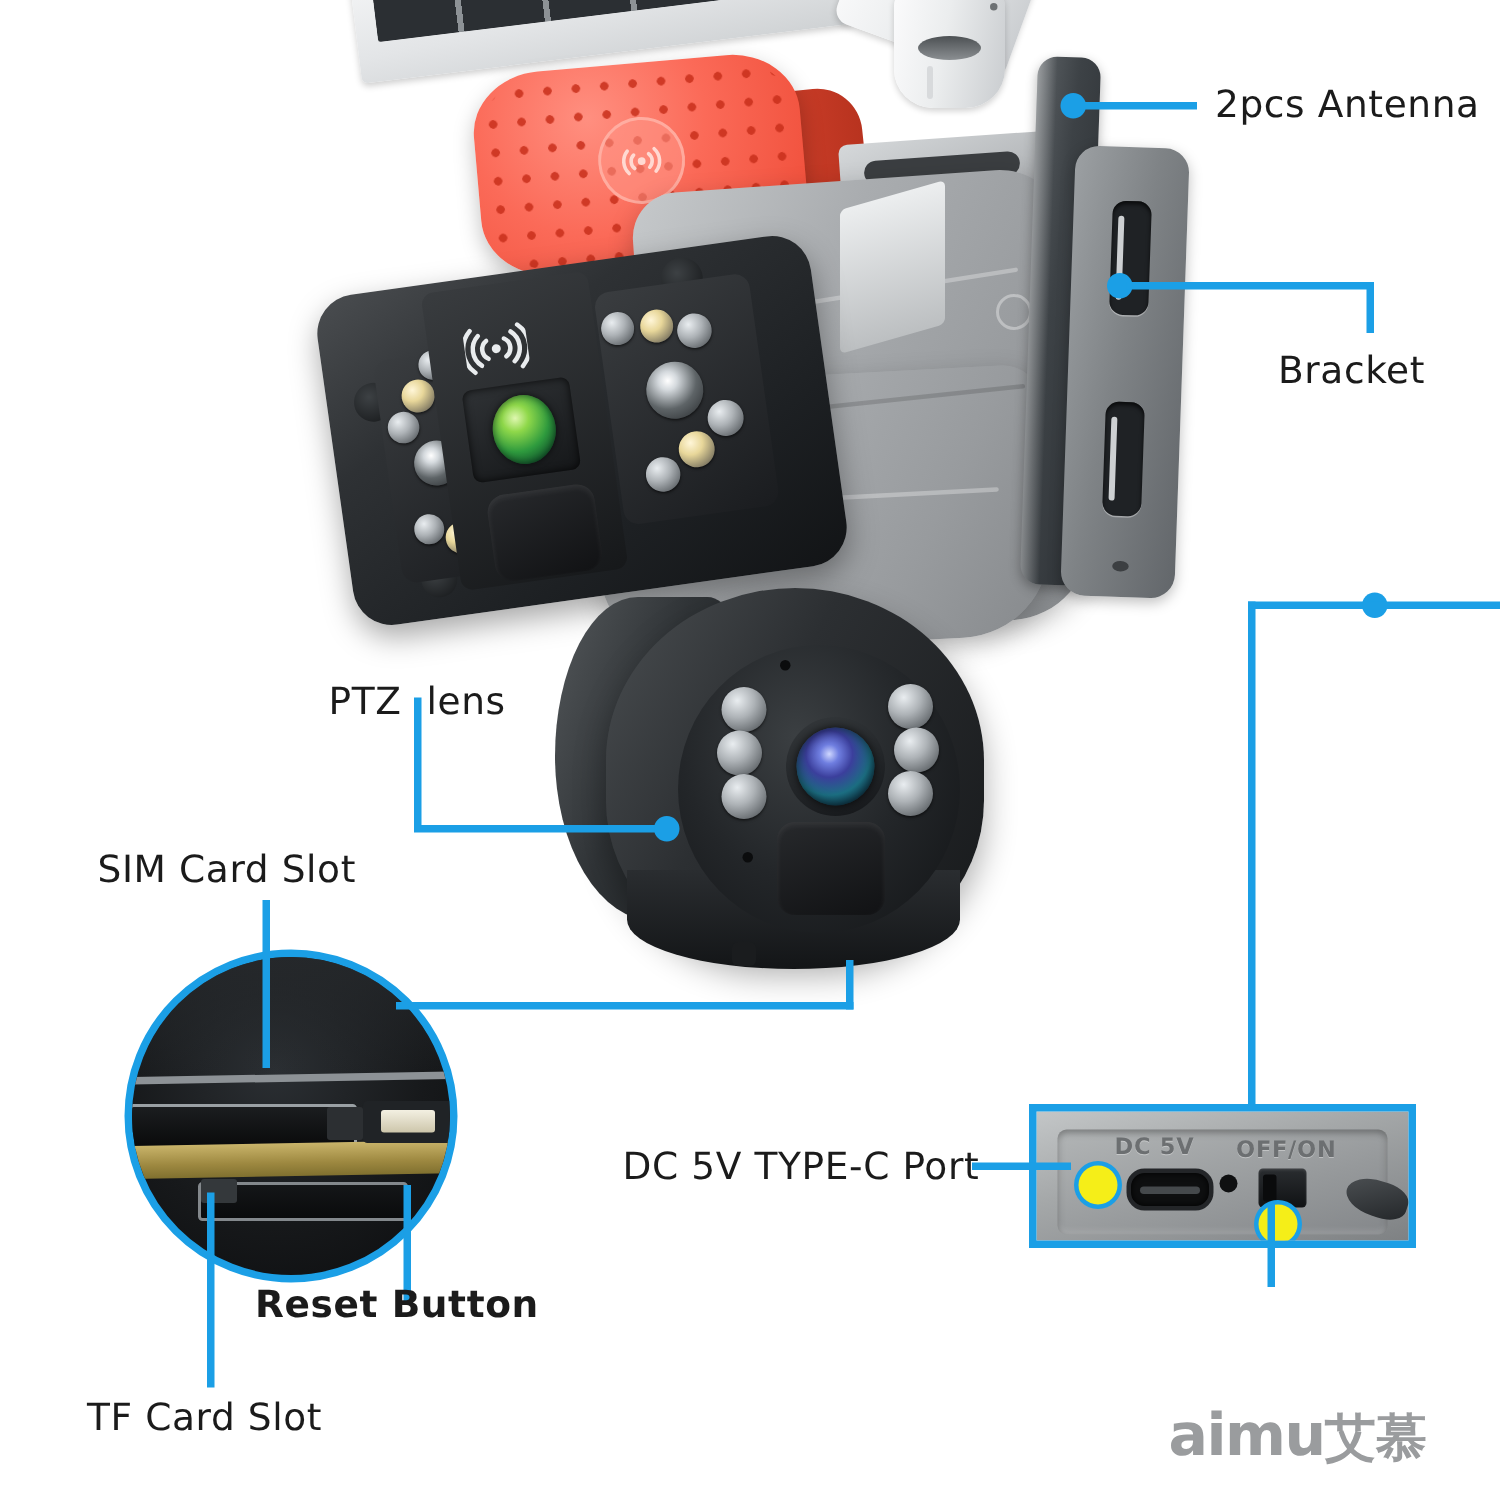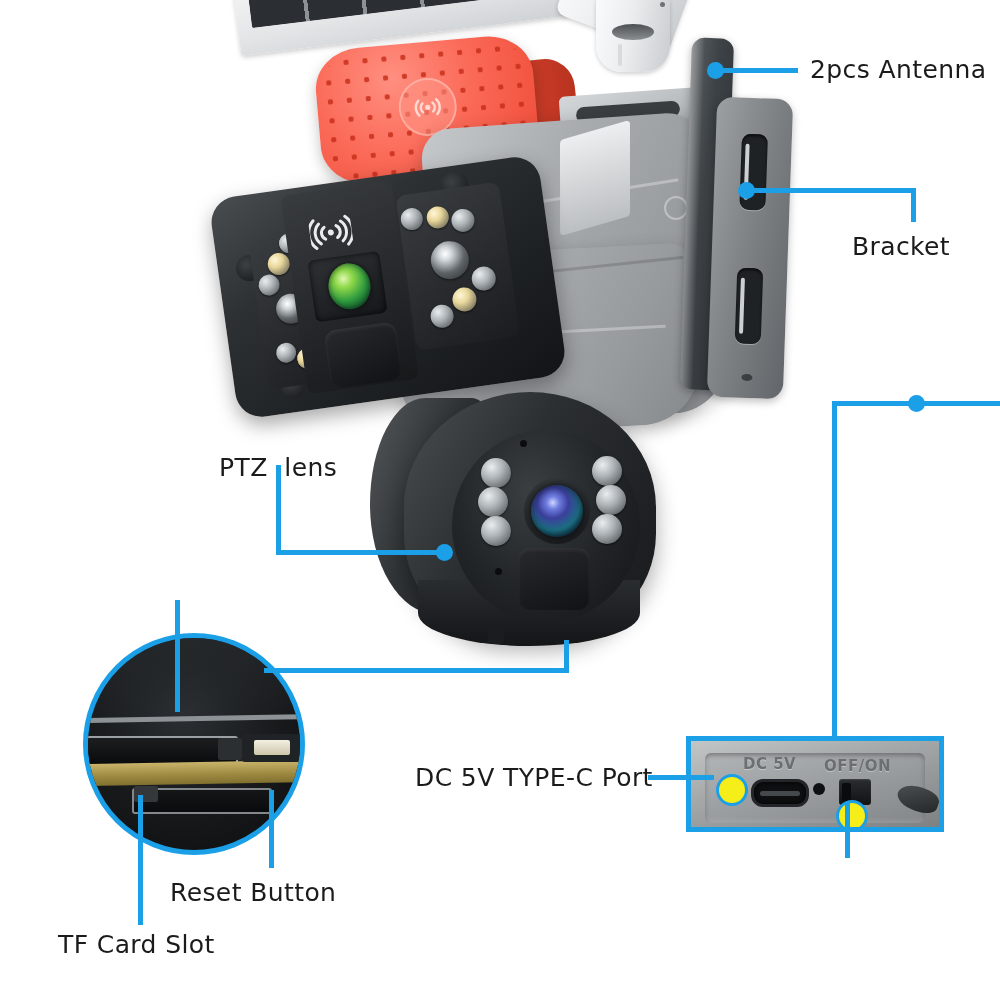--- a/index.html
+++ b/index.html
@@ -442,24 +442,25 @@
     <div class="gold-strip" style="left:-4px;top:124px;width:230px;height:22px;transform:rotate(-1deg);"></div>
     <div class="tf-slot" style="left:44px;top:150px;width:136px;height:22px;"></div>
     <div class="abs" style="left:46px;top:148px;width:24px;height:16px;background:#34383b;border-radius:2px;"></div>
     <div class="abs" style="left:154px;top:96px;width:64px;height:28px;background:#202326;border-radius:3px;"></div>
     <div class="reset-chip" style="left:166px;top:102px;width:36px;height:15px;"></div>
   </div>
 
   <div class="ln" style="left:264px;top:668px;width:305px;height:5px;"></div>
   <div class="ln" style="left:564px;top:640px;width:5px;height:33px;"></div>
 
+  <div class="label" style="left:65px;top:565px;">SIM Card Slot</div>
   <div class="ln" style="left:175px;top:600px;width:5px;height:112px;"></div>
 
   <div class="ln" style="left:269px;top:790px;width:5px;height:78px;"></div>
-  <div class="label" style="left:170px;top:878px;">Reset Button</div>
+  <div class="label" style="left:170px;top:855px;font-weight:bold;">Reset Button</div>
 
   <div class="ln" style="left:138px;top:795px;width:5px;height:130px;"></div>
   <div class="label" style="left:58px;top:930px;">TF Card Slot</div>
 
   <div class="port-panel" style="left:686px;top:736px;width:258px;height:96px;">
     <div class="port-inner" style="left:14px;top:12px;width:220px;height:70px;"></div>
     <div class="panel-text" style="left:52px;top:14px;">DC 5V</div>
     <div class="panel-text" style="left:133px;top:16px;">OFF/ON</div>
     <div class="typec" style="left:60px;top:38px;width:52px;height:22px;">
         <i></i>
@@ -478,14 +479,17 @@
   <div class="ln" style="left:832px;top:401px;width:5px;height:337px;"></div>
   <div class="ln" style="left:832px;top:401px;width:92px;height:5px;"></div>
 
   <div class="label" style="left:415px;top:763px;">DC 5V TYPE-C Port</div>
   <div class="ln" style="left:648px;top:775px;width:66px;height:5px;"></div>
 
   <div class="ln" style="left:845px;top:802px;width:5px;height:56px;"></div>
   <div class="label center" style="left:700px;top:862px;width:290px;line-height:31px;">
   </div>
 
+  <div class="wm" style="left:779px;top:935px;">
+    <span>aimu</span><span class="cn">艾慕</span>
+  </div>
 
 </div>
 
 </body></html>

